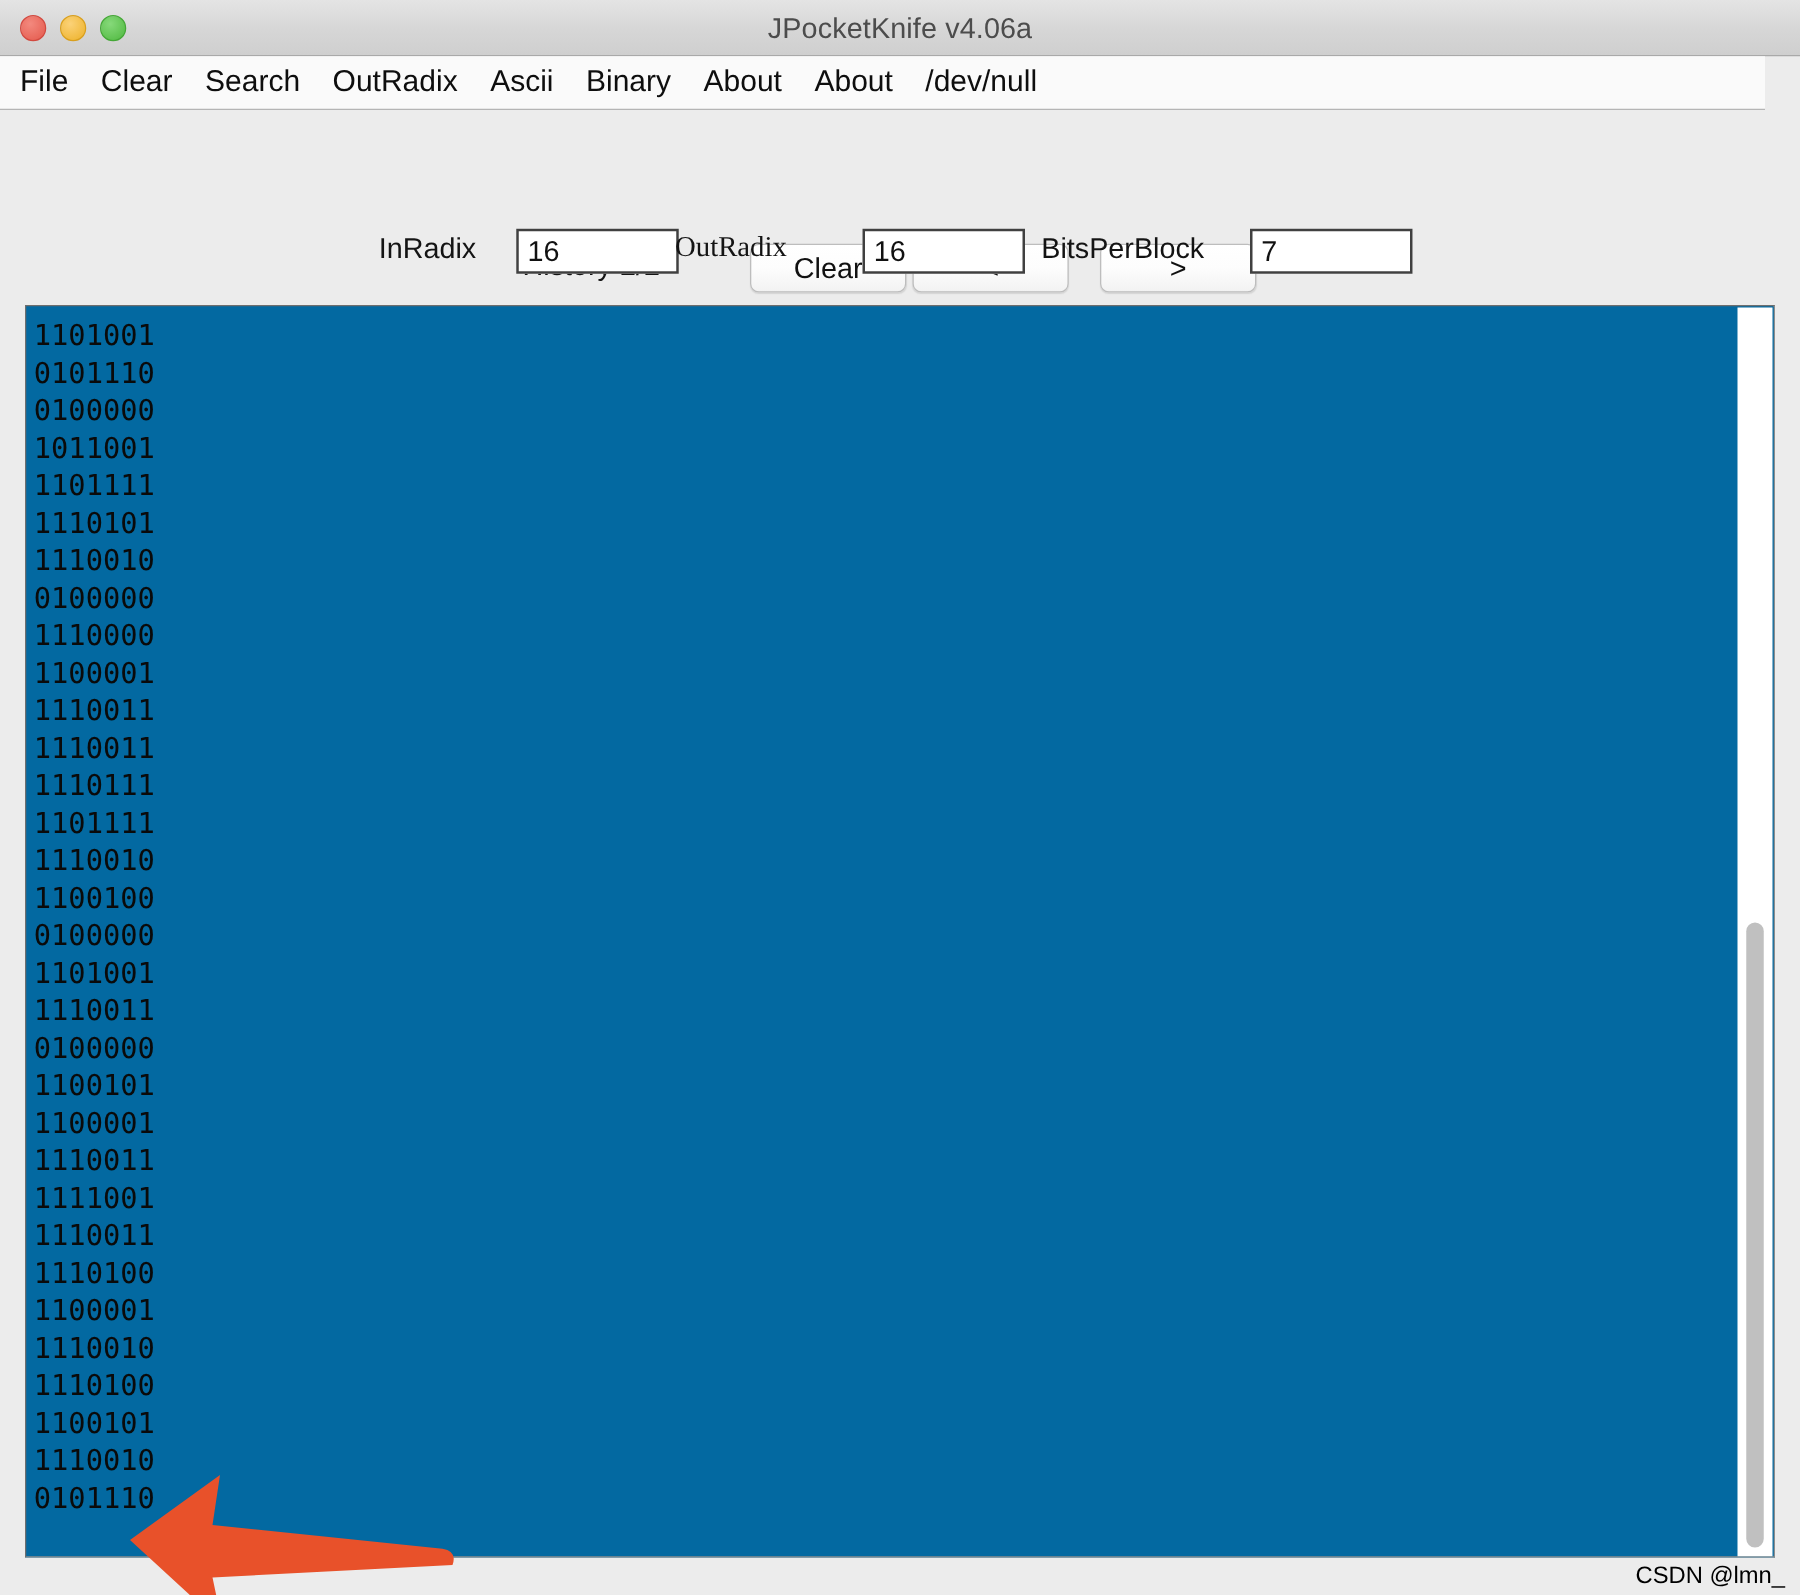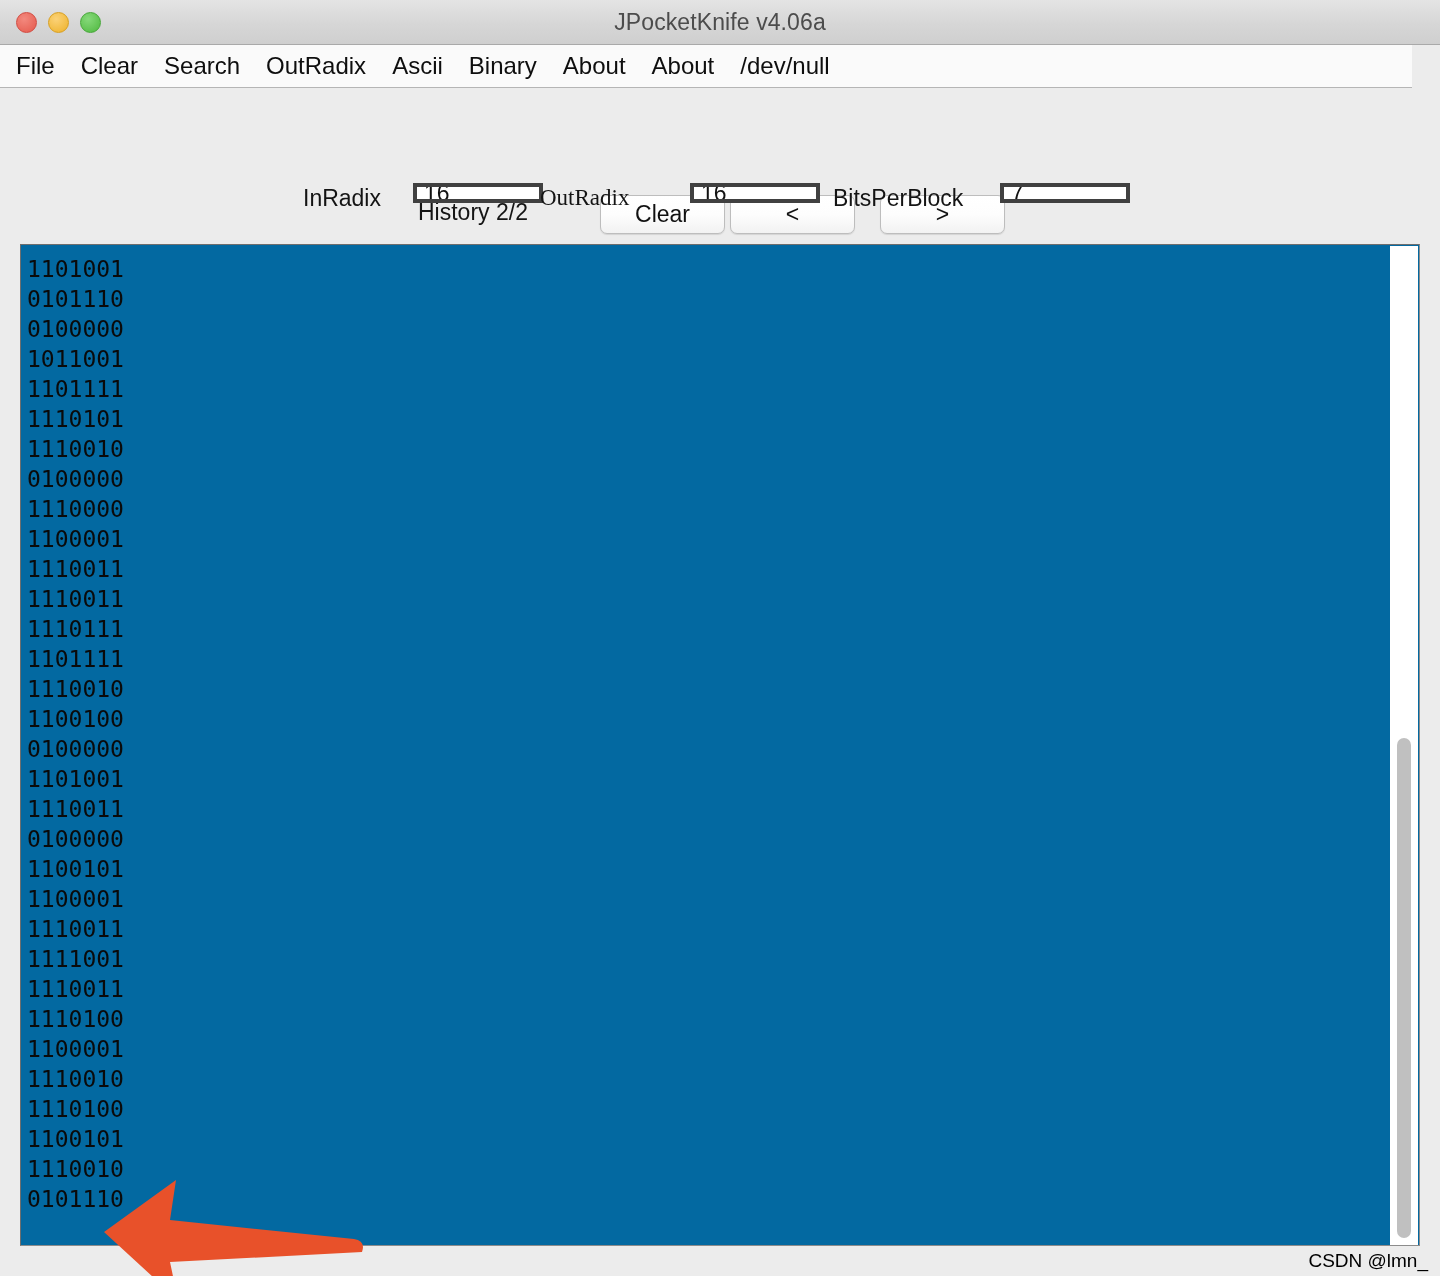--- a/index.html
+++ b/index.html
@@ -124,23 +124,23 @@
   .field-label {
     position: absolute;
     top: 19px;
     font-size: 23px;
     color: #141414;
     white-space: nowrap;
   }
   .field-input {
     position: absolute;
     top: 17px;
-    height: 20px;
+    height: 36px;
     background: #ffffff;
-    border: 4px solid #404040;
+    border: 2px solid #404040;
     font-size: 23px;
     color: #111111;
     font-family: "Liberation Sans", sans-serif;
     padding: 0 5px 0 7px;
     outline: none;
   }
   #label-inradix       { left: 303px; }
   #input-inradix       { left: 413px; width: 130px; }
   #label-outradix      { left: 540px; font-family: Liberation Serif, serif; }
   #input-outradix      { left: 690px; width: 130px; }

